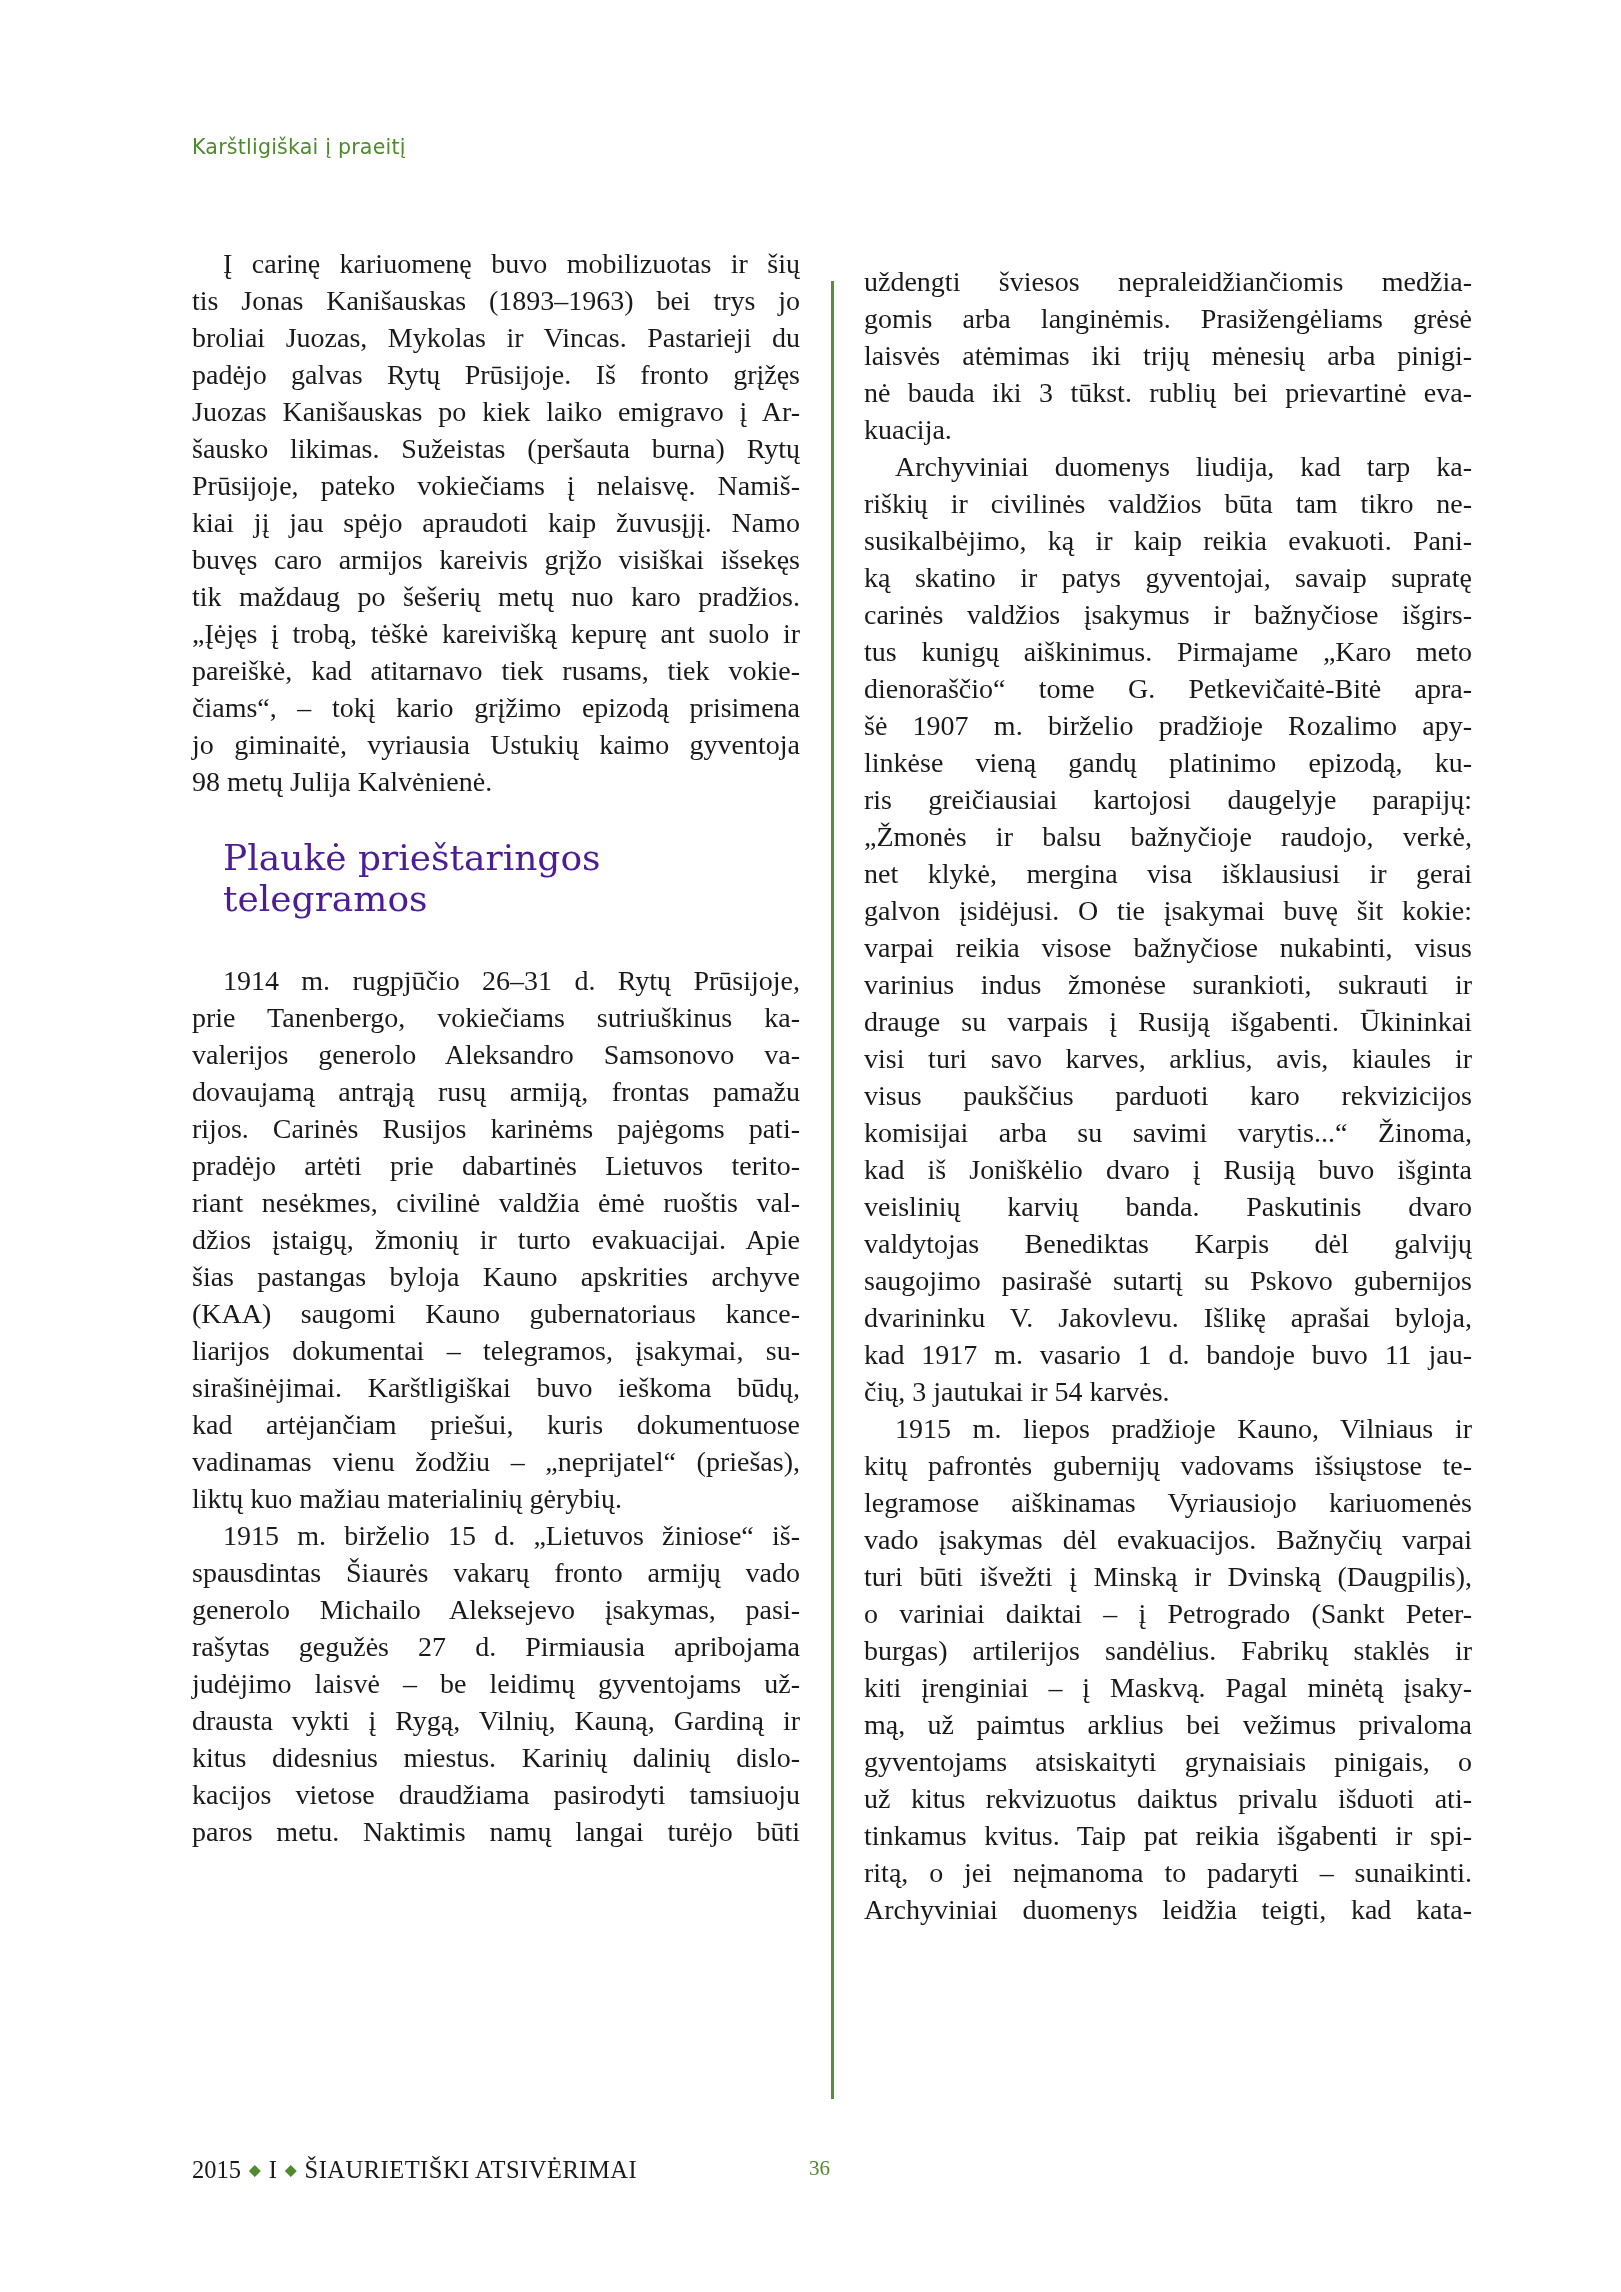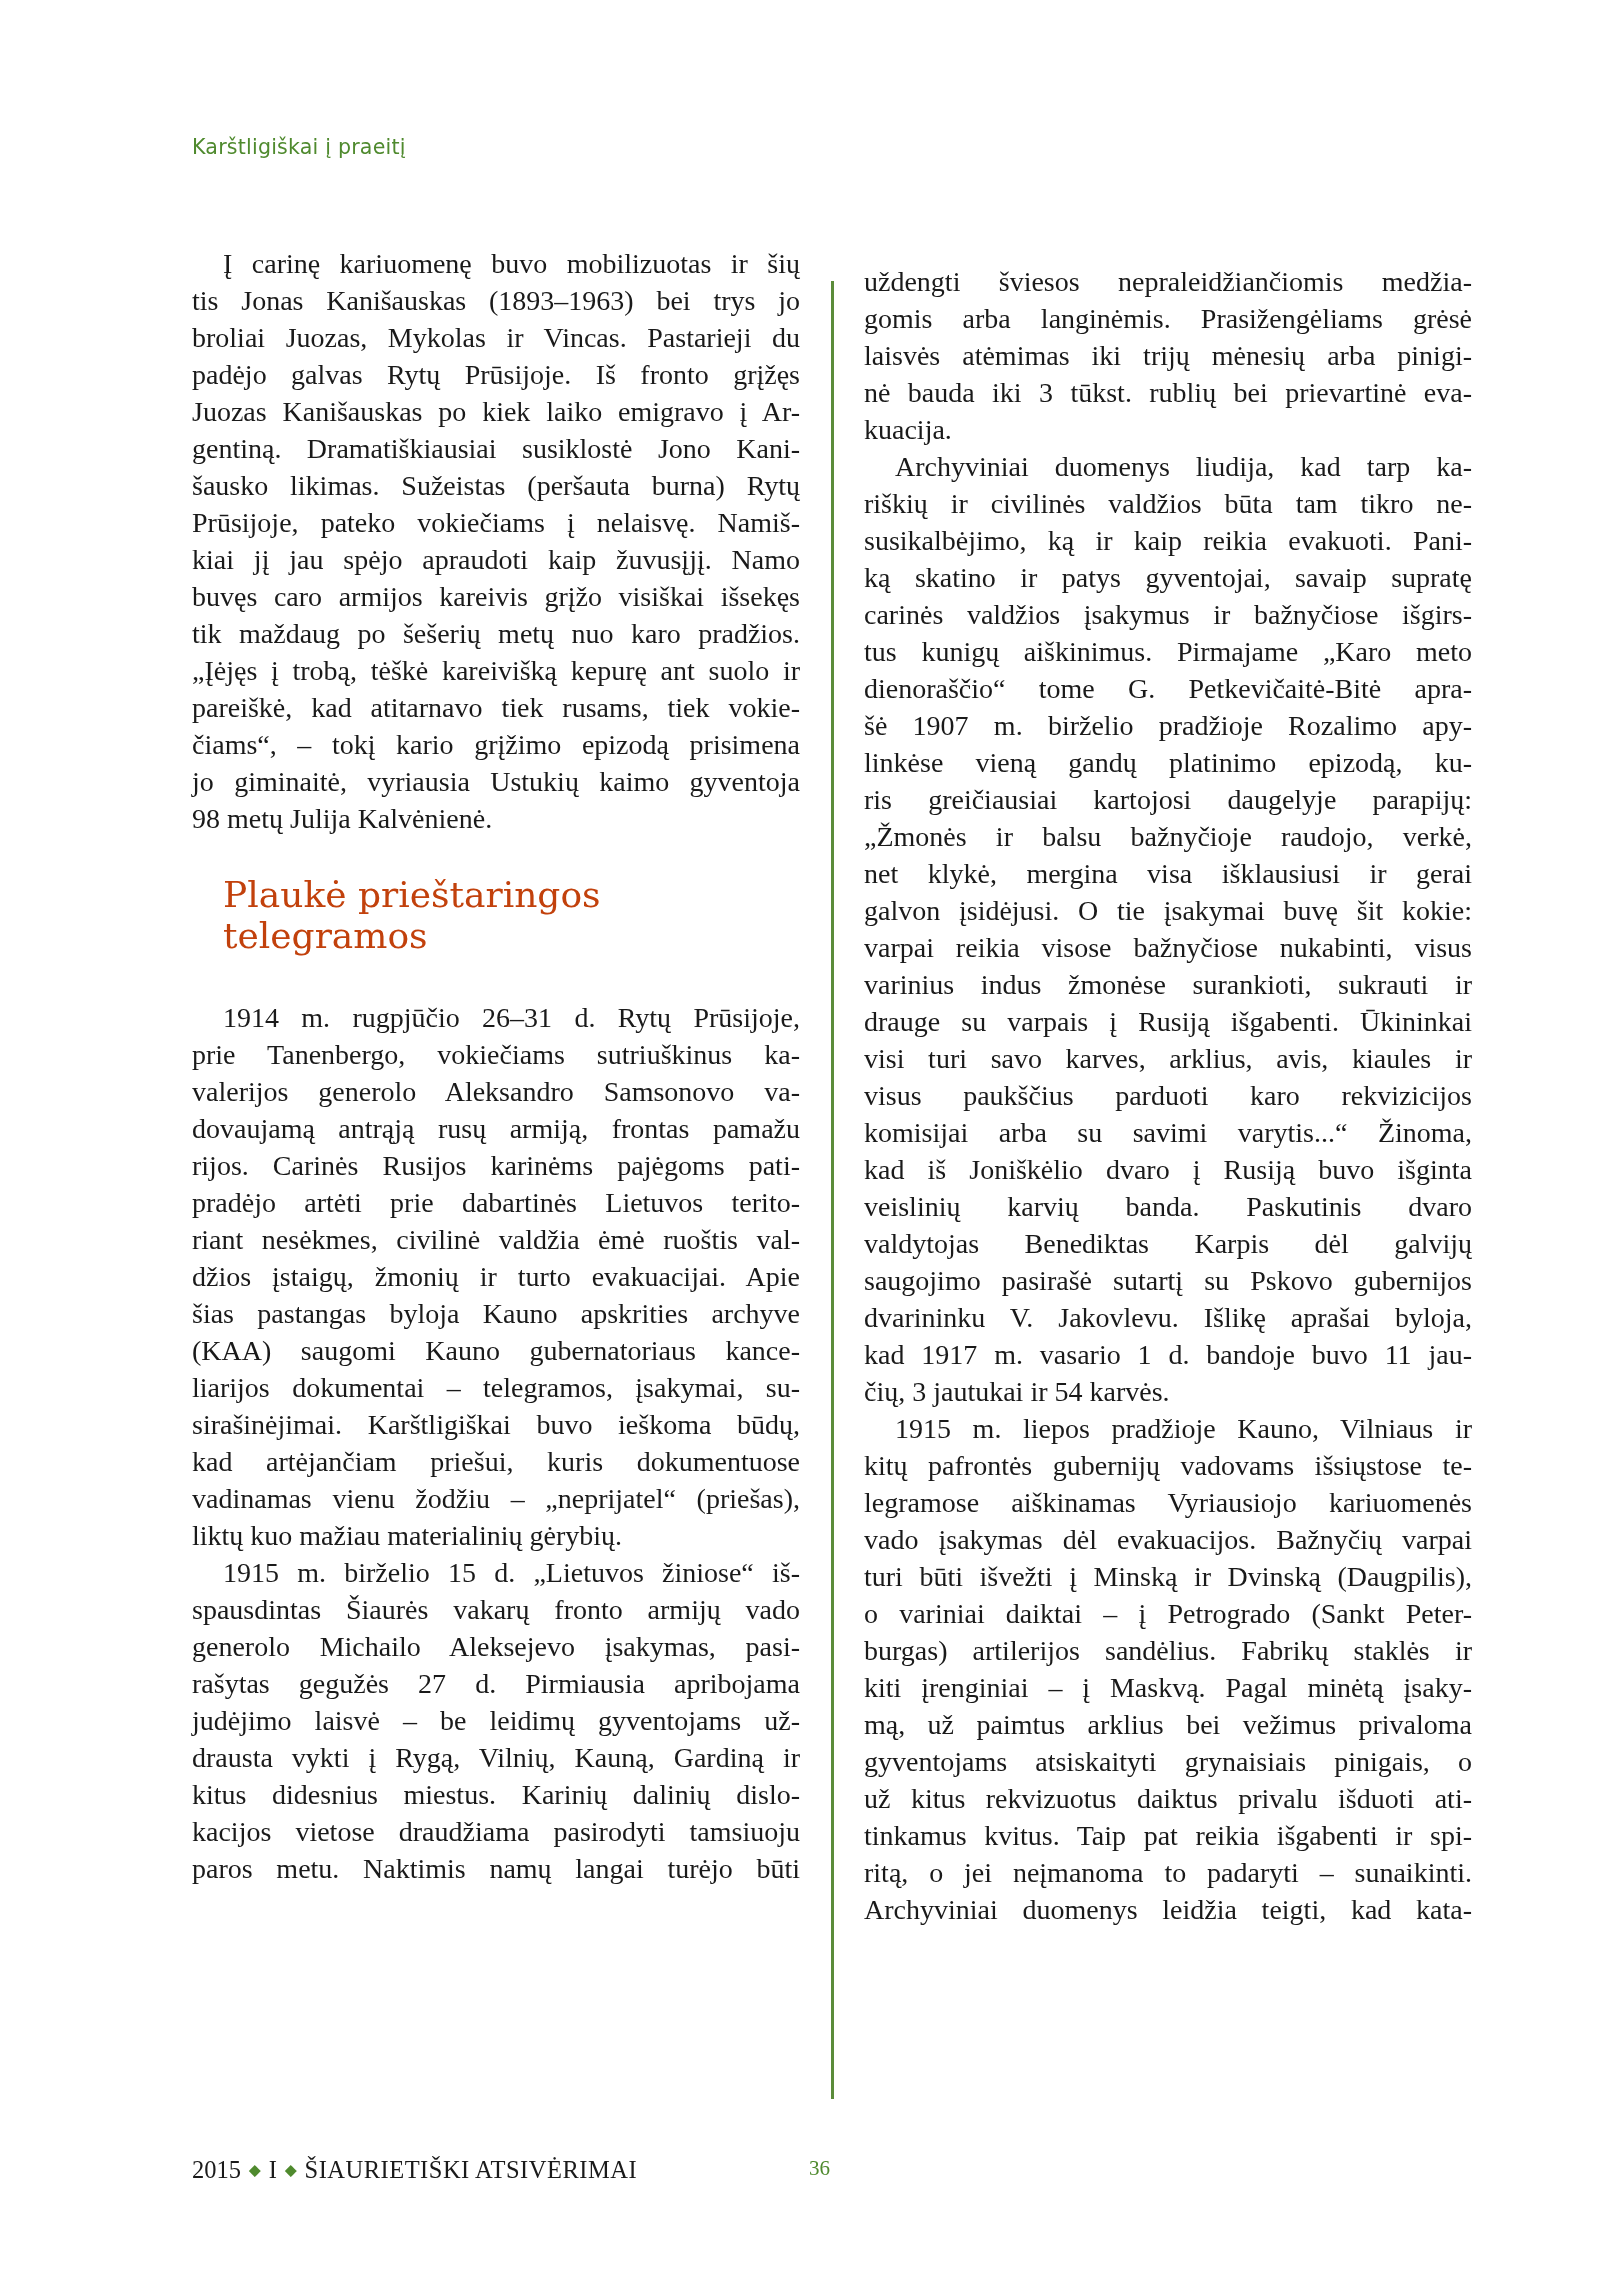--- a/index.html
+++ b/index.html
@@ -8,41 +8,40 @@
   .running-head { position: absolute; left: 192px; top: 135px; font-family: "DejaVu Sans", "Liberation Sans", sans-serif;
                   font-size: 20.6px; color: #4f8a2e; letter-spacing: 0.2px; }
   .col { position: absolute; width: 608px; }
   .col.left { left: 192px; top: 245px; }
   .col.right { left: 864px; top: 263px; }
   .line { display: block; height: 37px; line-height: 37px; font-size: 28px;
           text-align: justify; text-align-last: justify; white-space: nowrap; overflow: visible; }
   .line.last { text-align-last: left; }
   .line.indent { padding-left: 31px; }
   .heading { font-family: "DejaVu Serif", "Liberation Serif", serif; font-size: 36px; line-height: 41px;
-             margin: 37px 0 43px 31px; color: #c2410c; font-weight: normal; }
+             margin: 37px 0 43px 31px; color: #4c1d95; font-weight: normal; }
   .divider { position: absolute; left: 831px; top: 281px; width: 2.9px; height: 1818px; background: #5b8c3a; }
   .footer { position: absolute; top: 2156px; left: 192px; font-size: 24.5px; color: #1a1a1a;
             font-family: "Liberation Serif", serif; display: flex; align-items: baseline; }
   .footer .diamond { color: #4f8a2e; font-size: 15.7px; margin: 0 7.8px; position: relative; top: -2.9px; }
   .footer .magazine { letter-spacing: 0.5px; }
   .footer .page-num { color: #4f8a2e; position: absolute; left: 617px; top: 0; font-size: 21px; }
 </style>
 </head>
 <body>
 
 <div class="running-head">Karštligiškai į praeitį</div>
 
 <div class="col left">
   <div id="lp1">
       <span class="line indent">Į carinę kariuomenę buvo mobilizuotas ir šių</span>
       <span class="line">tis Jonas Kanišauskas (1893–1963) bei trys jo</span>
       <span class="line">broliai Juozas, Mykolas ir Vincas. Pastarieji du</span>
       <span class="line">padėjo galvas Rytų Prūsijoje. Iš fronto grįžęs</span>
       <span class="line">Juozas Kanišauskas po kiek laiko emigravo į Ar-</span>
-      <span class="line">gentiną. Dramatiškiausiai susiklostė Jono Kani-</span>
       <span class="line">šausko likimas. Sužeistas (peršauta burna) Rytų</span>
       <span class="line">Prūsijoje, pateko vokiečiams į nelaisvę. Namiš-</span>
       <span class="line">kiai jį jau spėjo apraudoti kaip žuvusįjį. Namo</span>
       <span class="line">buvęs caro armijos kareivis grįžo visiškai išsekęs</span>
       <span class="line">tik maždaug po šešerių metų nuo karo pradžios.</span>
       <span class="line">„Įėjęs į trobą, tėškė kareivišką kepurę ant suolo ir</span>
       <span class="line">pareiškė, kad atitarnavo tiek rusams, tiek vokie-</span>
       <span class="line">čiams“, – tokį kario grįžimo epizodą prisimena</span>
       <span class="line">jo giminaitė, vyriausia Ustukių kaimo gyventoja</span>
       <span class="line last">98 metų Julija Kalvėnienė.</span>

